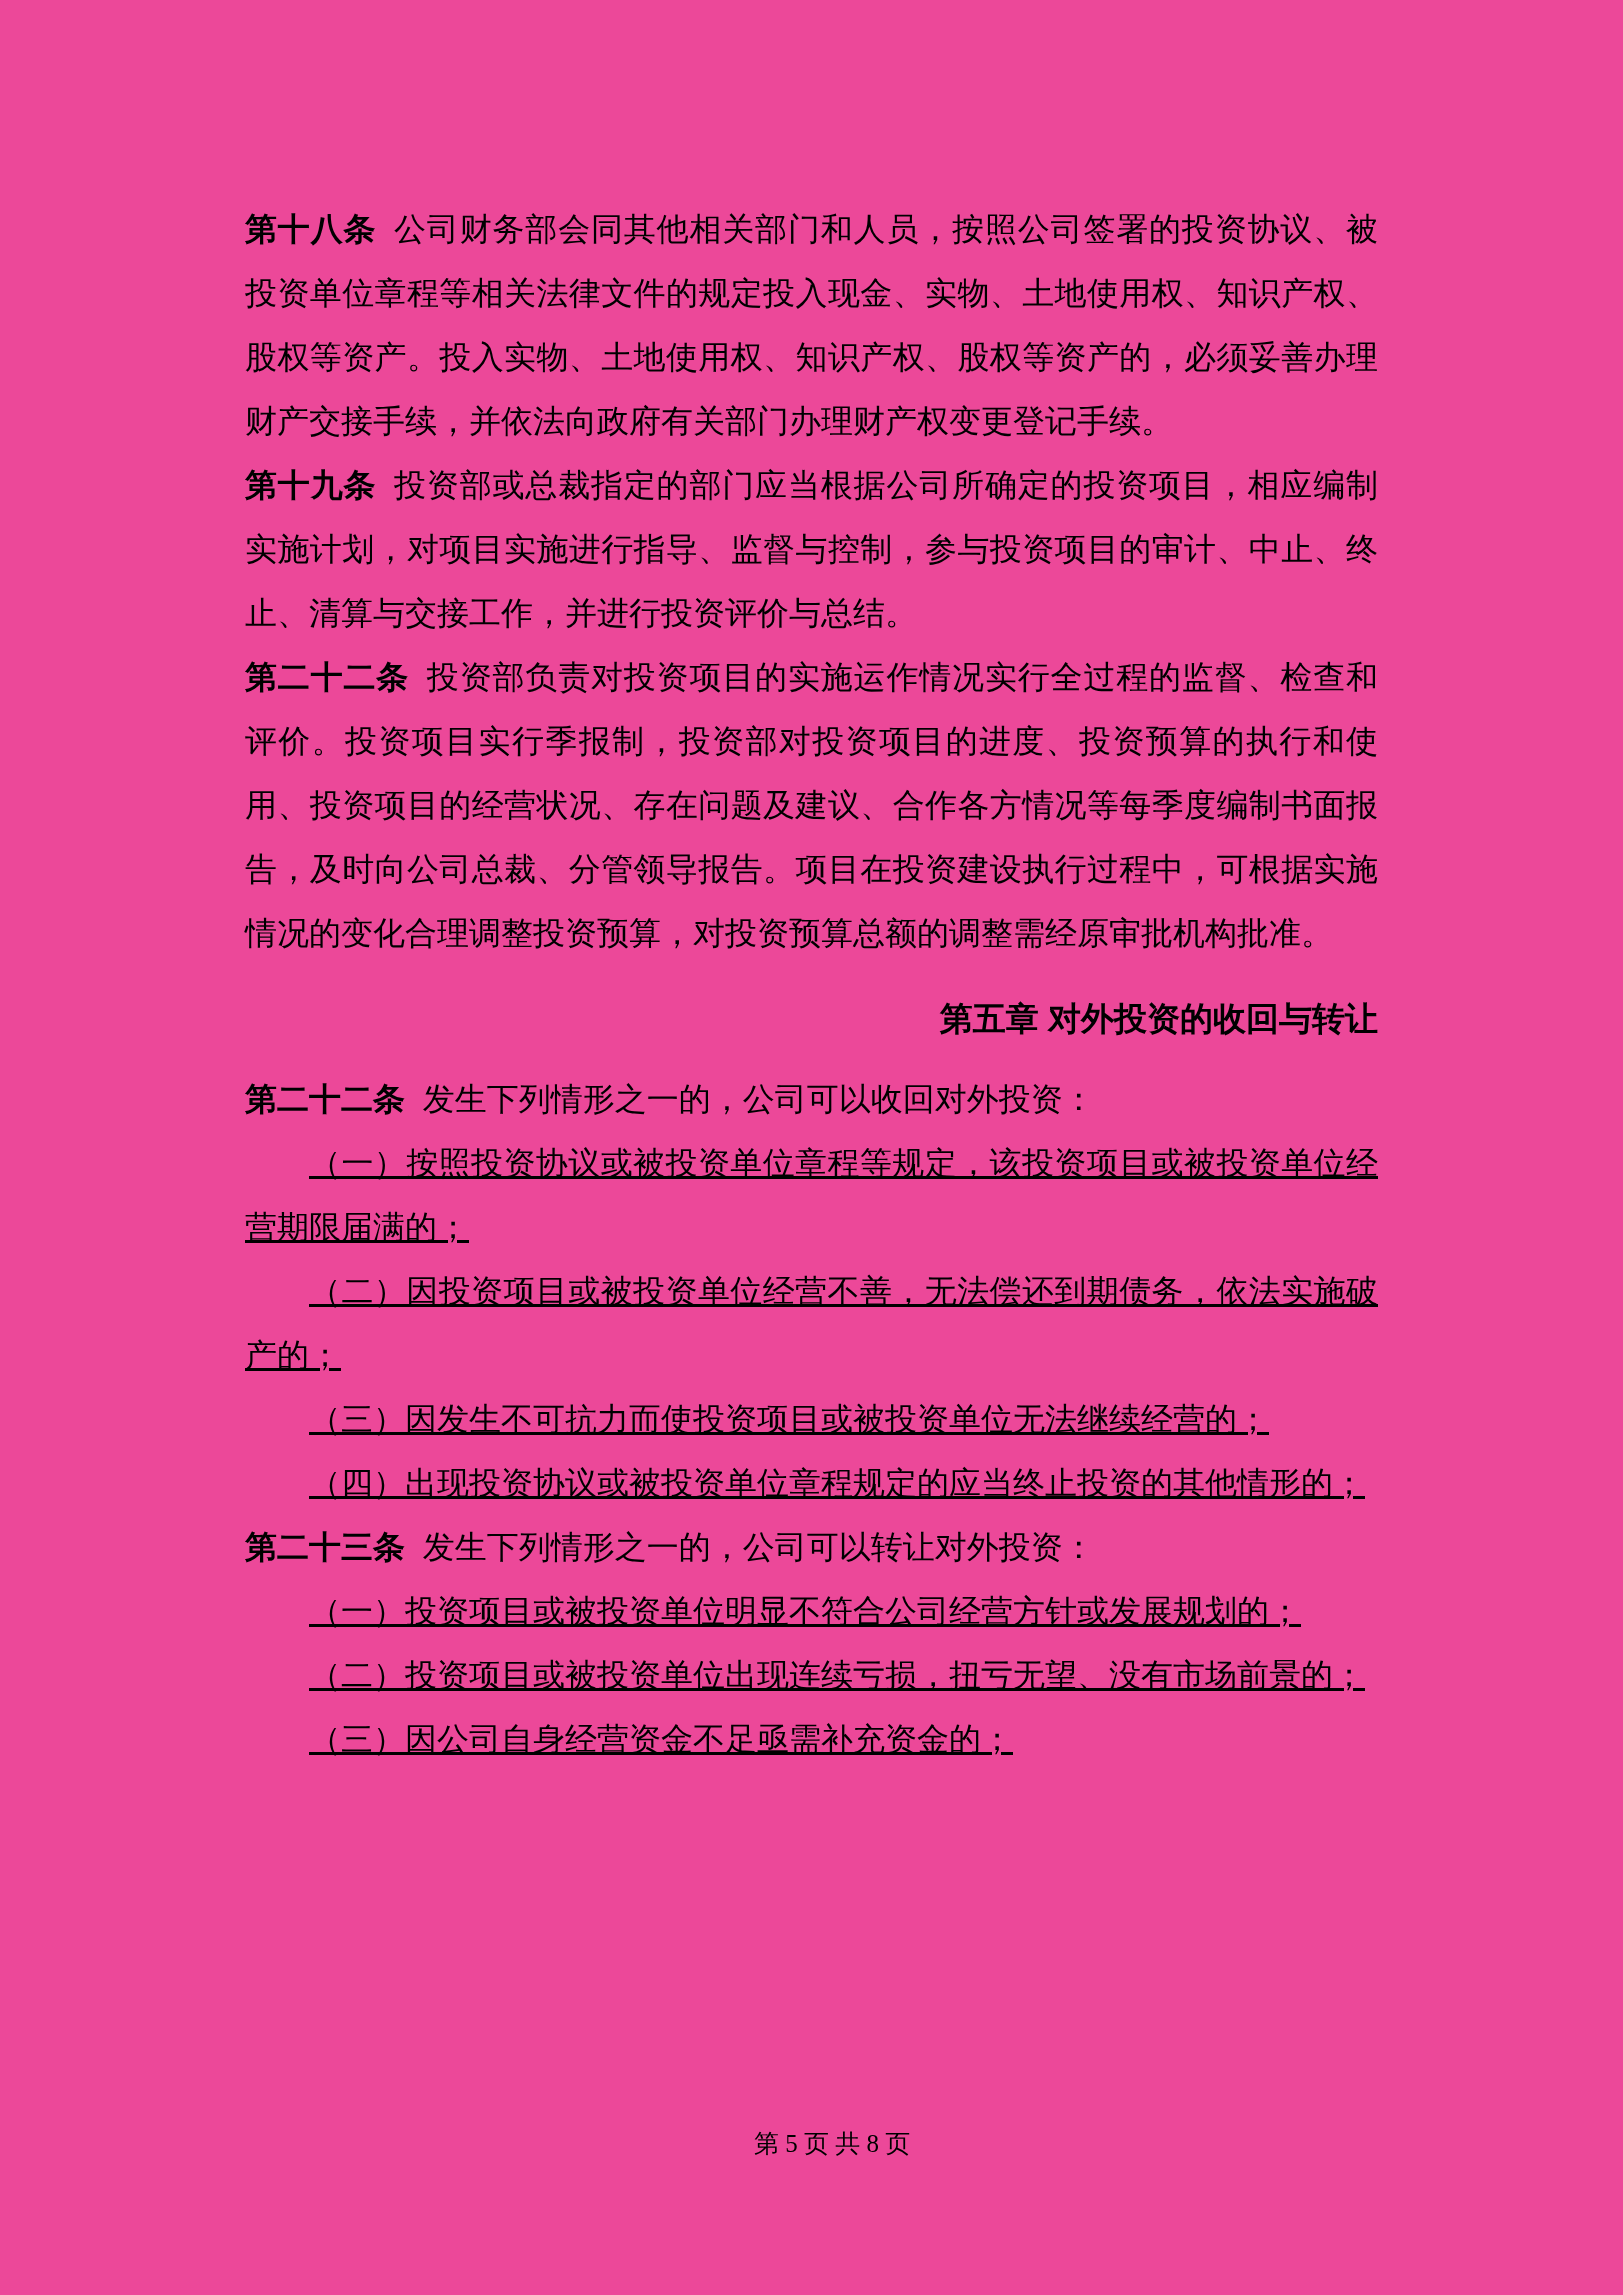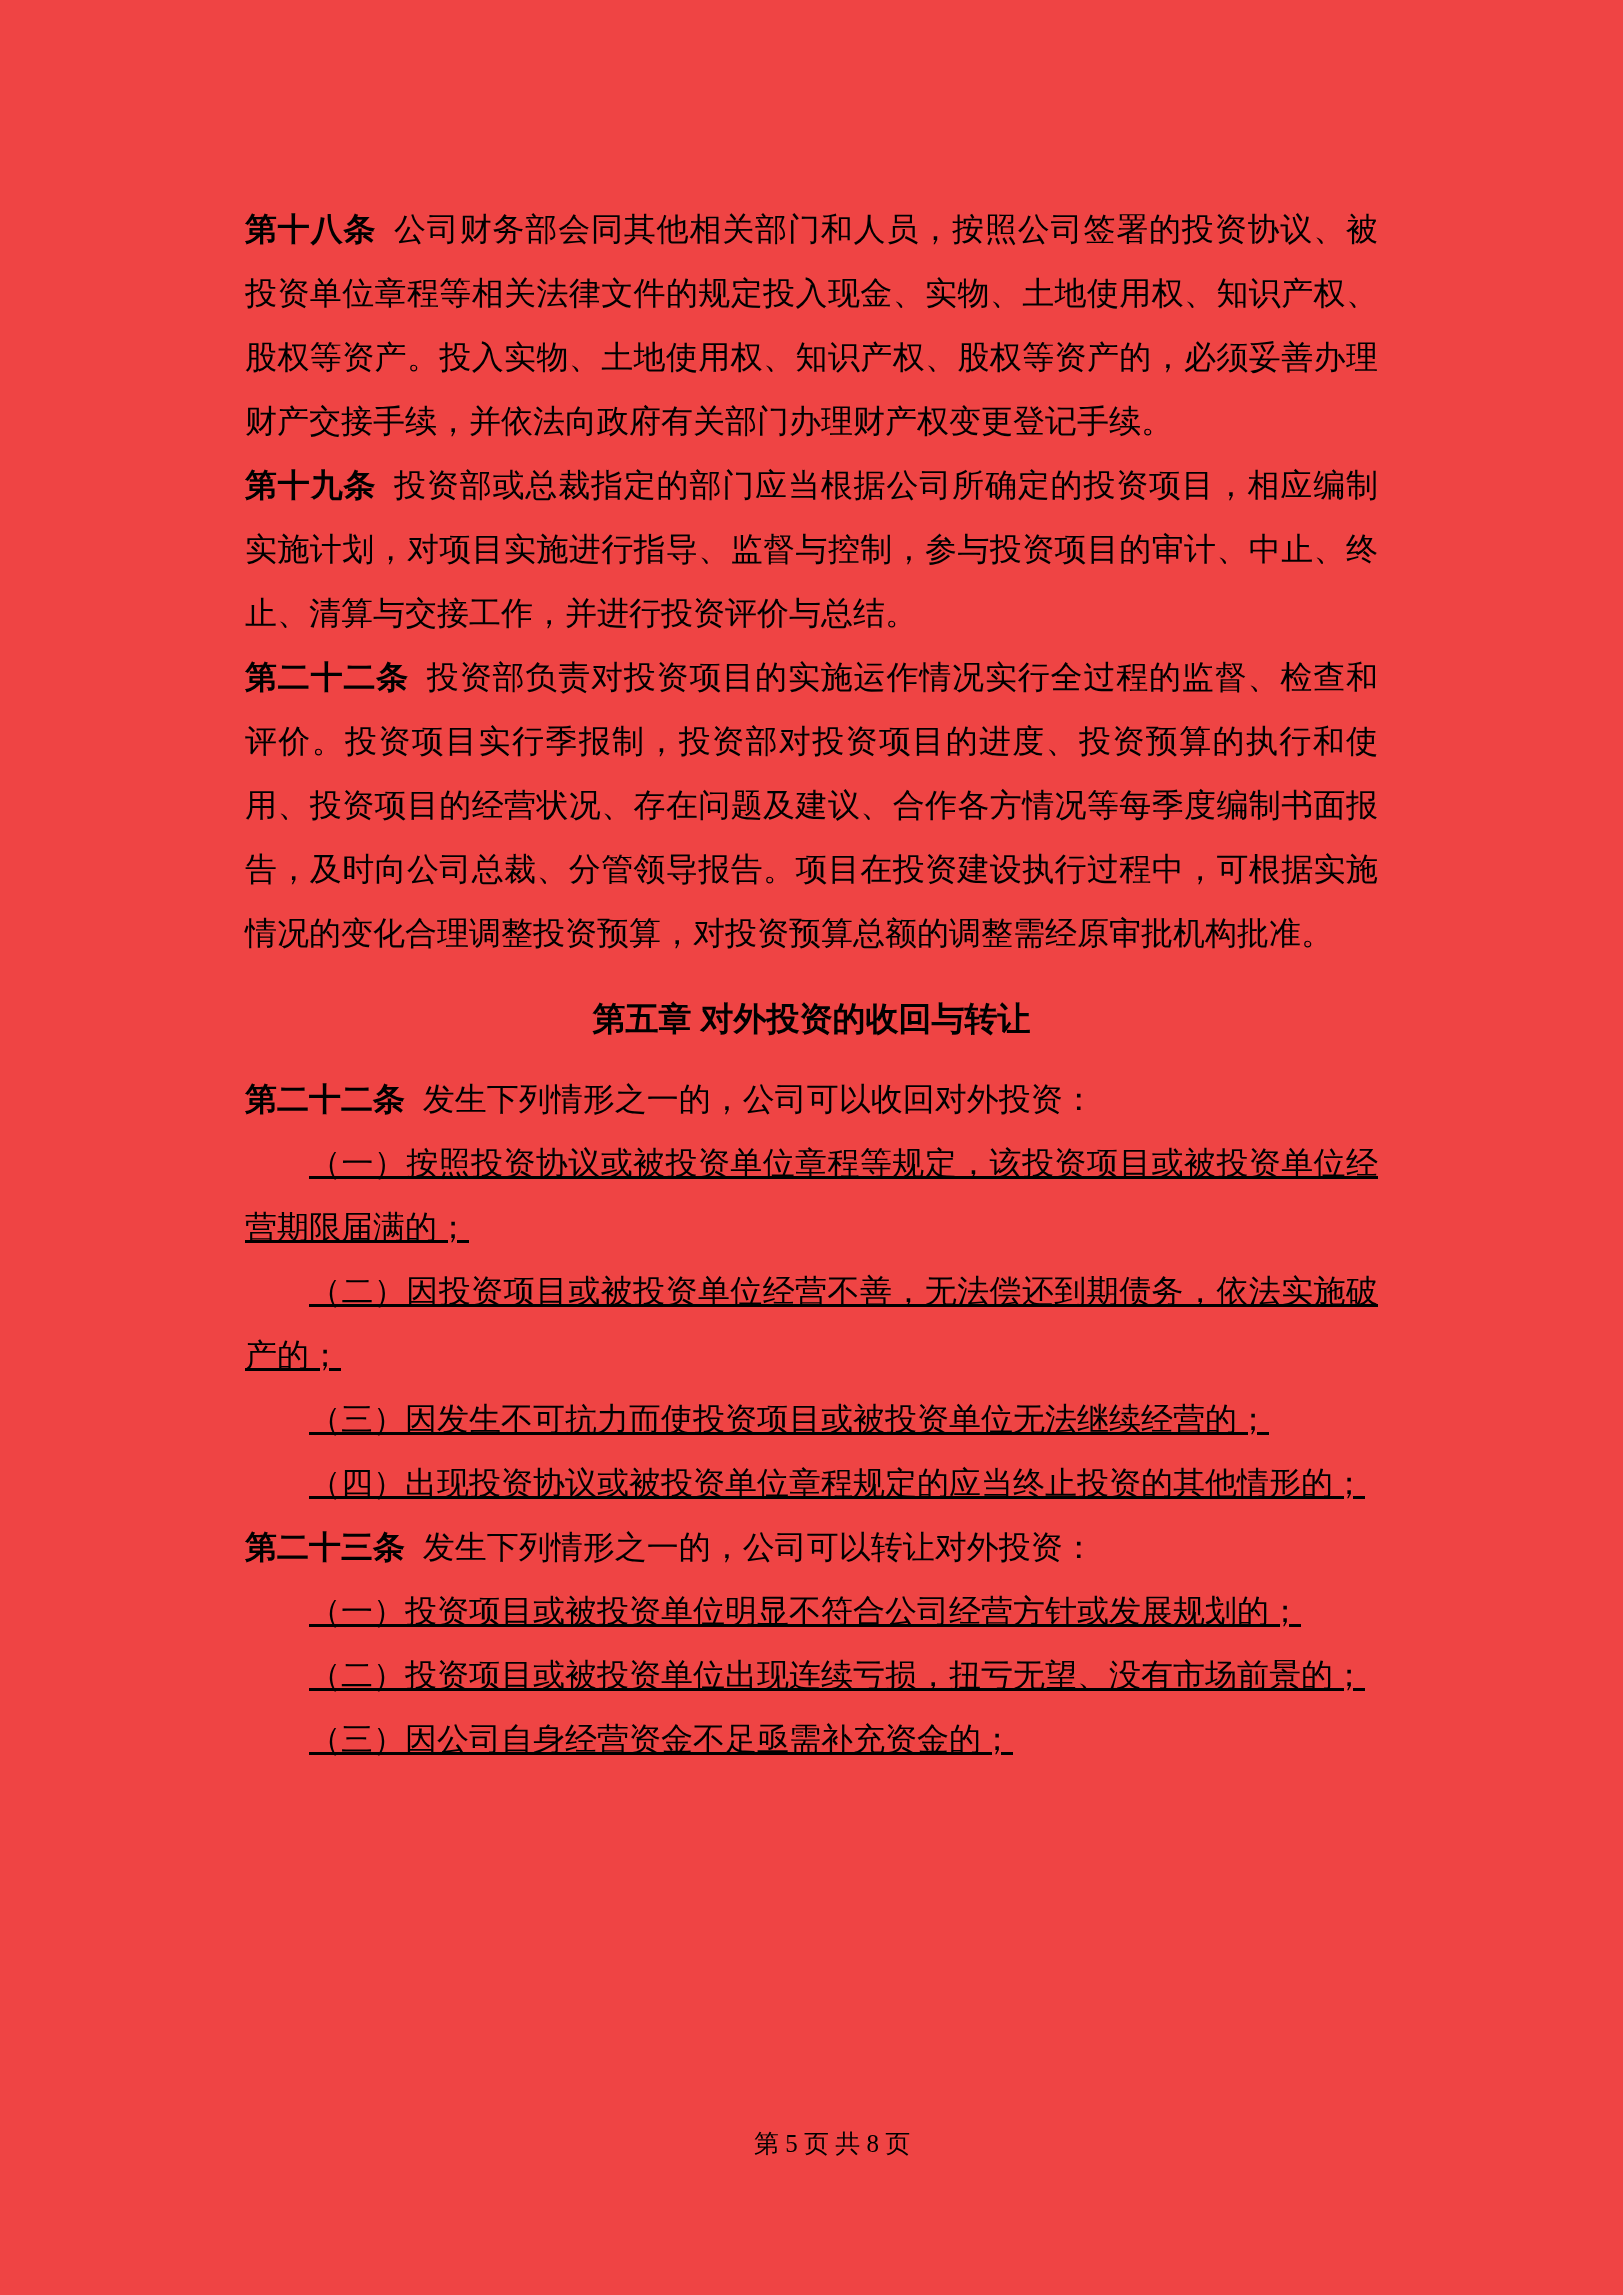--- a/index.html
+++ b/index.html
@@ -4,21 +4,21 @@
 <style>
   html, body {
     margin: 0;
     padding: 0;
     background: #ffffff;
   }
   .page {
     position: relative;
     width: 1623px;
     height: 2295px;
-    background: #ef4444;
+    background: #ec4899;
     color: #000000;
     font-family: "Liberation Serif", "DejaVu Serif", serif;
     overflow: hidden;
   }
   .content {
     position: absolute;
     left: 245px;
     right: 245px;
     top: 197px;
   }
@@ -37,21 +37,21 @@
   p.item {
     text-indent: 64px;
     text-decoration: underline;
   }
   .chapter {
     margin: 22px 0 15.7px 0;
     font-size: 33px;
     line-height: 64px;
     font-weight: 700;
     font-family: "Liberation Sans", "DejaVu Sans", sans-serif;
-    text-align: center;
+    text-align: right;
   }
   .footer {
     position: absolute;
     left: 0;
     right: 0;
     top: 2128px;
     text-align: center;
     font-size: 25px;
     line-height: 31px;
     font-family: "Liberation Serif", "DejaVu Serif", serif;

